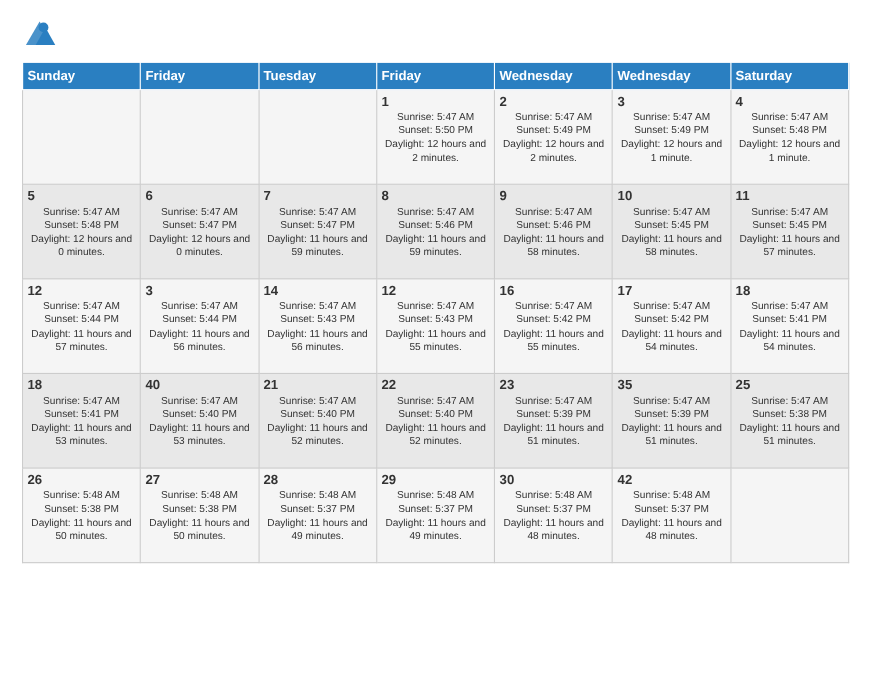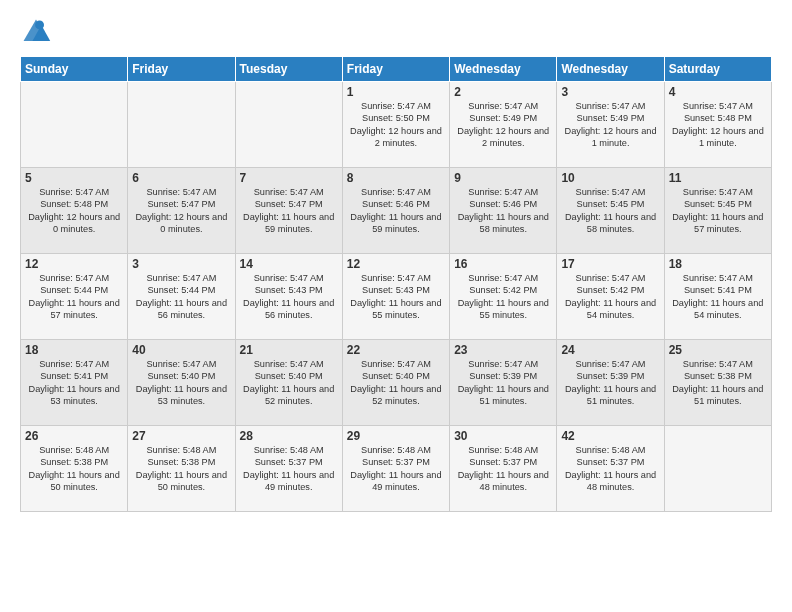--- a/index.html
+++ b/index.html
@@ -289,21 +289,21 @@
 Sunset: 5:40 PM
 Daylight: 11 hours and 52 minutes.</div>
           </td>
           <td>
             <span class="day-number">23</span>
             <div class="day-detail" style="white-space: pre-line;">Sunrise: 5:47 AM
 Sunset: 5:39 PM
 Daylight: 11 hours and 51 minutes.</div>
           </td>
           <td>
-            <span class="day-number">24</span>
+            <span class="day-number">35</span>
             <div class="day-detail" style="white-space: pre-line;">Sunrise: 5:47 AM
 Sunset: 5:39 PM
 Daylight: 11 hours and 51 minutes.</div>
           </td>
           <td>
             <span class="day-number">25</span>
             <div class="day-detail" style="white-space: pre-line;">Sunrise: 5:47 AM
 Sunset: 5:38 PM
 Daylight: 11 hours and 51 minutes.</div>
           </td>

